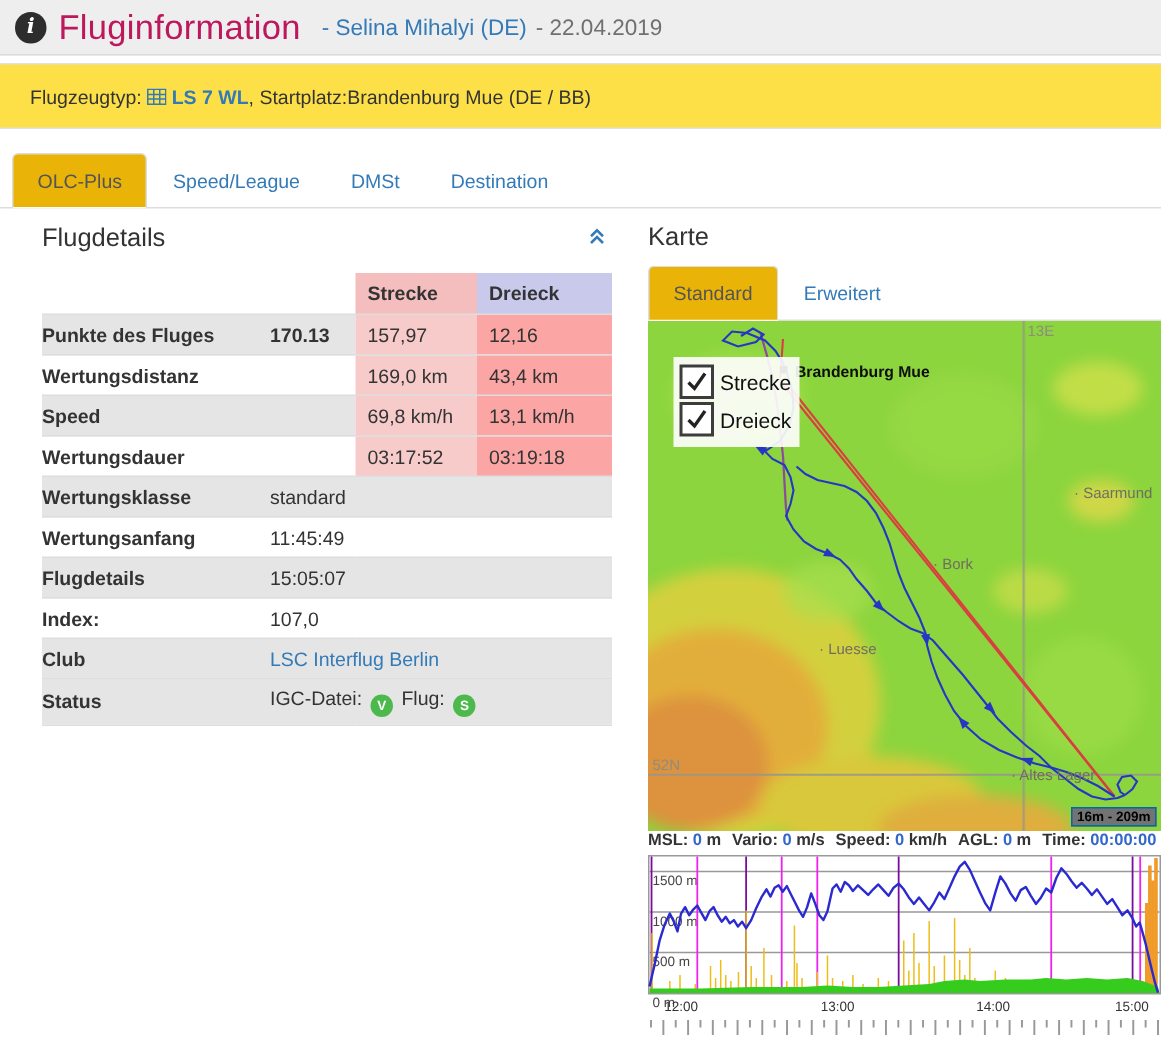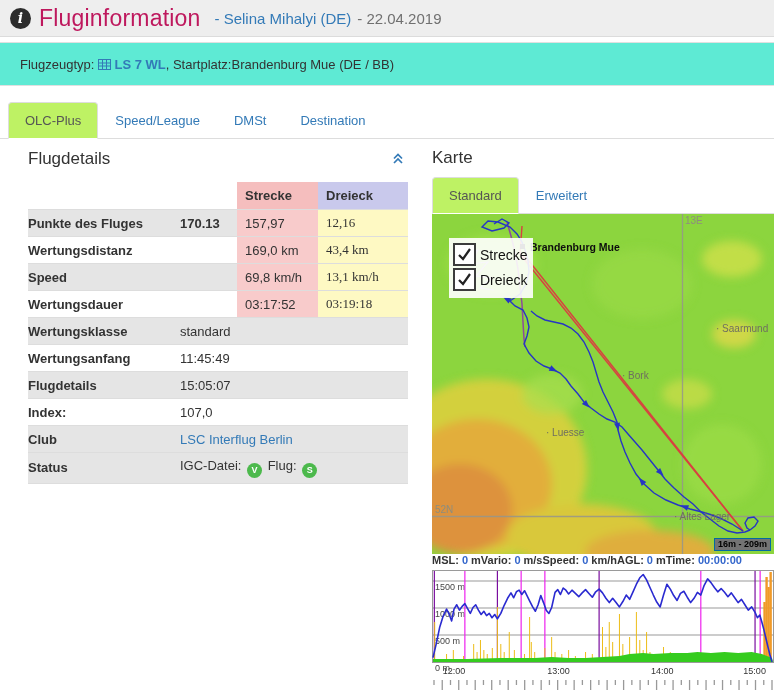--- a/index.html
+++ b/index.html
@@ -10,33 +10,33 @@
   .header-bar{position:absolute;left:0;top:0;width:774px;height:36px;background:#eeeeee;
               border-bottom:1px solid #dcdcdc;display:flex;align-items:center;}
   .info-icon{width:21px;height:21px;border-radius:50%;background:#2d2d2d;color:#fff;
              margin-left:10px;display:flex;align-items:center;justify-content:center;
              font-family:"DejaVu Serif",serif;font-style:italic;font-weight:bold;font-size:14px;}
   .page-title{font-size:23px;color:#be185d;margin-left:8px;letter-spacing:.2px;}
   .pilot-link{font-size:15px;color:#337ab7;margin-left:14px;cursor:pointer;}
   .flight-date{font-size:15px;color:#707070;margin-left:6px;}
 
   
-  .subheader-bar{position:absolute;left:0;top:42px;width:774px;height:42px;background:#5eead4;
+  .subheader-bar{position:absolute;left:0;top:42px;width:774px;height:42px;background:#fde047;
                  border-top:1px solid #e0e0e0;border-bottom:1px solid #e0e0e0;
                  display:flex;align-items:center;font-size:13px;color:#333;}
   .subheader-bar .lead{margin-left:20px;}
   .plane-link{color:#337ab7;font-weight:bold;margin-left:4px;display:inline-flex;align-items:center;cursor:pointer;}
   .plane-link svg{margin-right:3px;}
 
   
   .main-tabs{position:absolute;left:0;top:102px;width:774px;height:37px;border-bottom:1px solid #ddd;
              display:flex;align-items:flex-end;padding-left:8px;box-sizing:border-box;}
   .tab{font-size:13px;padding:10px 16px;color:#337ab7;cursor:pointer;border:1px solid transparent;
        border-radius:4px 4px 0 0;margin-bottom:-1px;background:transparent;}
-  .tab.active{background:#bef264;color:#555;border-color:#ddd #ddd #fff #ddd;cursor:default;}
+  .tab.active{background:#eab308;color:#555;border-color:#ddd #ddd #fff #ddd;cursor:default;}
 
   
   .left-panel{position:absolute;left:28px;top:148px;width:380px;}
   .panel-title-row{display:flex;align-items:center;justify-content:space-between;height:22px;}
   .panel-title{font-size:17px;color:#333;}
   .collapse-icon{cursor:pointer;margin-right:4px;}
 
   table.flight-table{border-collapse:collapse;width:380px;margin-top:12px;font-size:13px;table-layout:fixed;}
   .flight-table col.c-label{width:152px;}
   .flight-table col.c-value{width:57px;}
@@ -44,21 +44,21 @@
   .flight-table col.c-dreieck{width:90px;}
   .flight-table th{font-weight:bold;text-align:left;padding:6px 8px;font-size:13px;}
   .flight-table td{padding:5px 8px 5px 0;height:16px;}
   .flight-table td.lbl{font-weight:bold;color:#333;}
   .flight-table tbody tr{border-top:1px solid #ddd;}
   .flight-table tbody tr:last-child{border-bottom:1px solid #ddd;}
   .flight-table tr.odd td.plain{background:#e5e5e5;}
   .th-strecke{background:#f5bebe;}
   .th-dreieck{background:#c9c9ec;}
   td.cell-strecke{background:#f8cbcb;padding-left:8px !important;}
-  td.cell-dreieck{background:#fef9c3;padding-left:8px !important;font-family:Liberation Serif, serif;}
+  td.cell-dreieck{background:#fca5a5;padding-left:8px !important;}
   .bold-val{font-weight:bold;}
   .cell-link{color:#337ab7;cursor:pointer;}
   .status-badge{display:inline-flex;width:15px;height:15px;border-radius:50%;background:#4cb94c;
                 color:#fff;font-size:9px;font-weight:bold;align-items:center;justify-content:center;
                 vertical-align:-3px;margin:0 2px;}
 
   
   .right-panel{position:absolute;left:432px;top:148px;width:342px;}
   .karte-tabs{position:absolute;left:0;top:30px;width:342px;height:36px;border-bottom:1px solid #ddd;
               display:flex;align-items:flex-end;box-sizing:border-box;}
@@ -66,21 +66,21 @@
   .map-overlay{position:absolute;left:17px;top:24px;width:78px;background:rgba(255,255,255,.9);
                padding:3px 2px 5px 4px;}
   .cb-row{display:flex;align-items:center;margin:2px 0;}
   .cb-box{width:19px;height:19px;background:#fff;border:2px solid #3c3c3c;display:flex;
           align-items:center;justify-content:center;cursor:pointer;flex:0 0 auto;}
   .cb-label{font-size:14px;color:#111;margin-left:4px;}
   .map-scale{position:absolute;right:3px;bottom:3px;background:#737373;border:1px solid #0369a1;
              font-size:9px;color:#000;padding:0 3px;line-height:11px;font-weight:bold;}
 
   .map-statusbar{position:absolute;left:0;top:406px;width:342px;height:14px;display:flex;
-                 font-size:11px;font-weight:bold;color:#333;}
+                 justify-content:space-between;font-size:11px;font-weight:bold;color:#333;}
   .map-statusbar .val{color:#3366cc;margin:0 3px 0 3px;}
   .map-statusbar .unit{color:#333;}
 
   .baro-wrap{position:absolute;left:0;top:422px;width:342px;height:126px;}
   svg text{font-family:"Liberation Sans","DejaVu Sans",sans-serif;}
 </style>
 </head>
 <body>
 
 <div class="header-bar">

